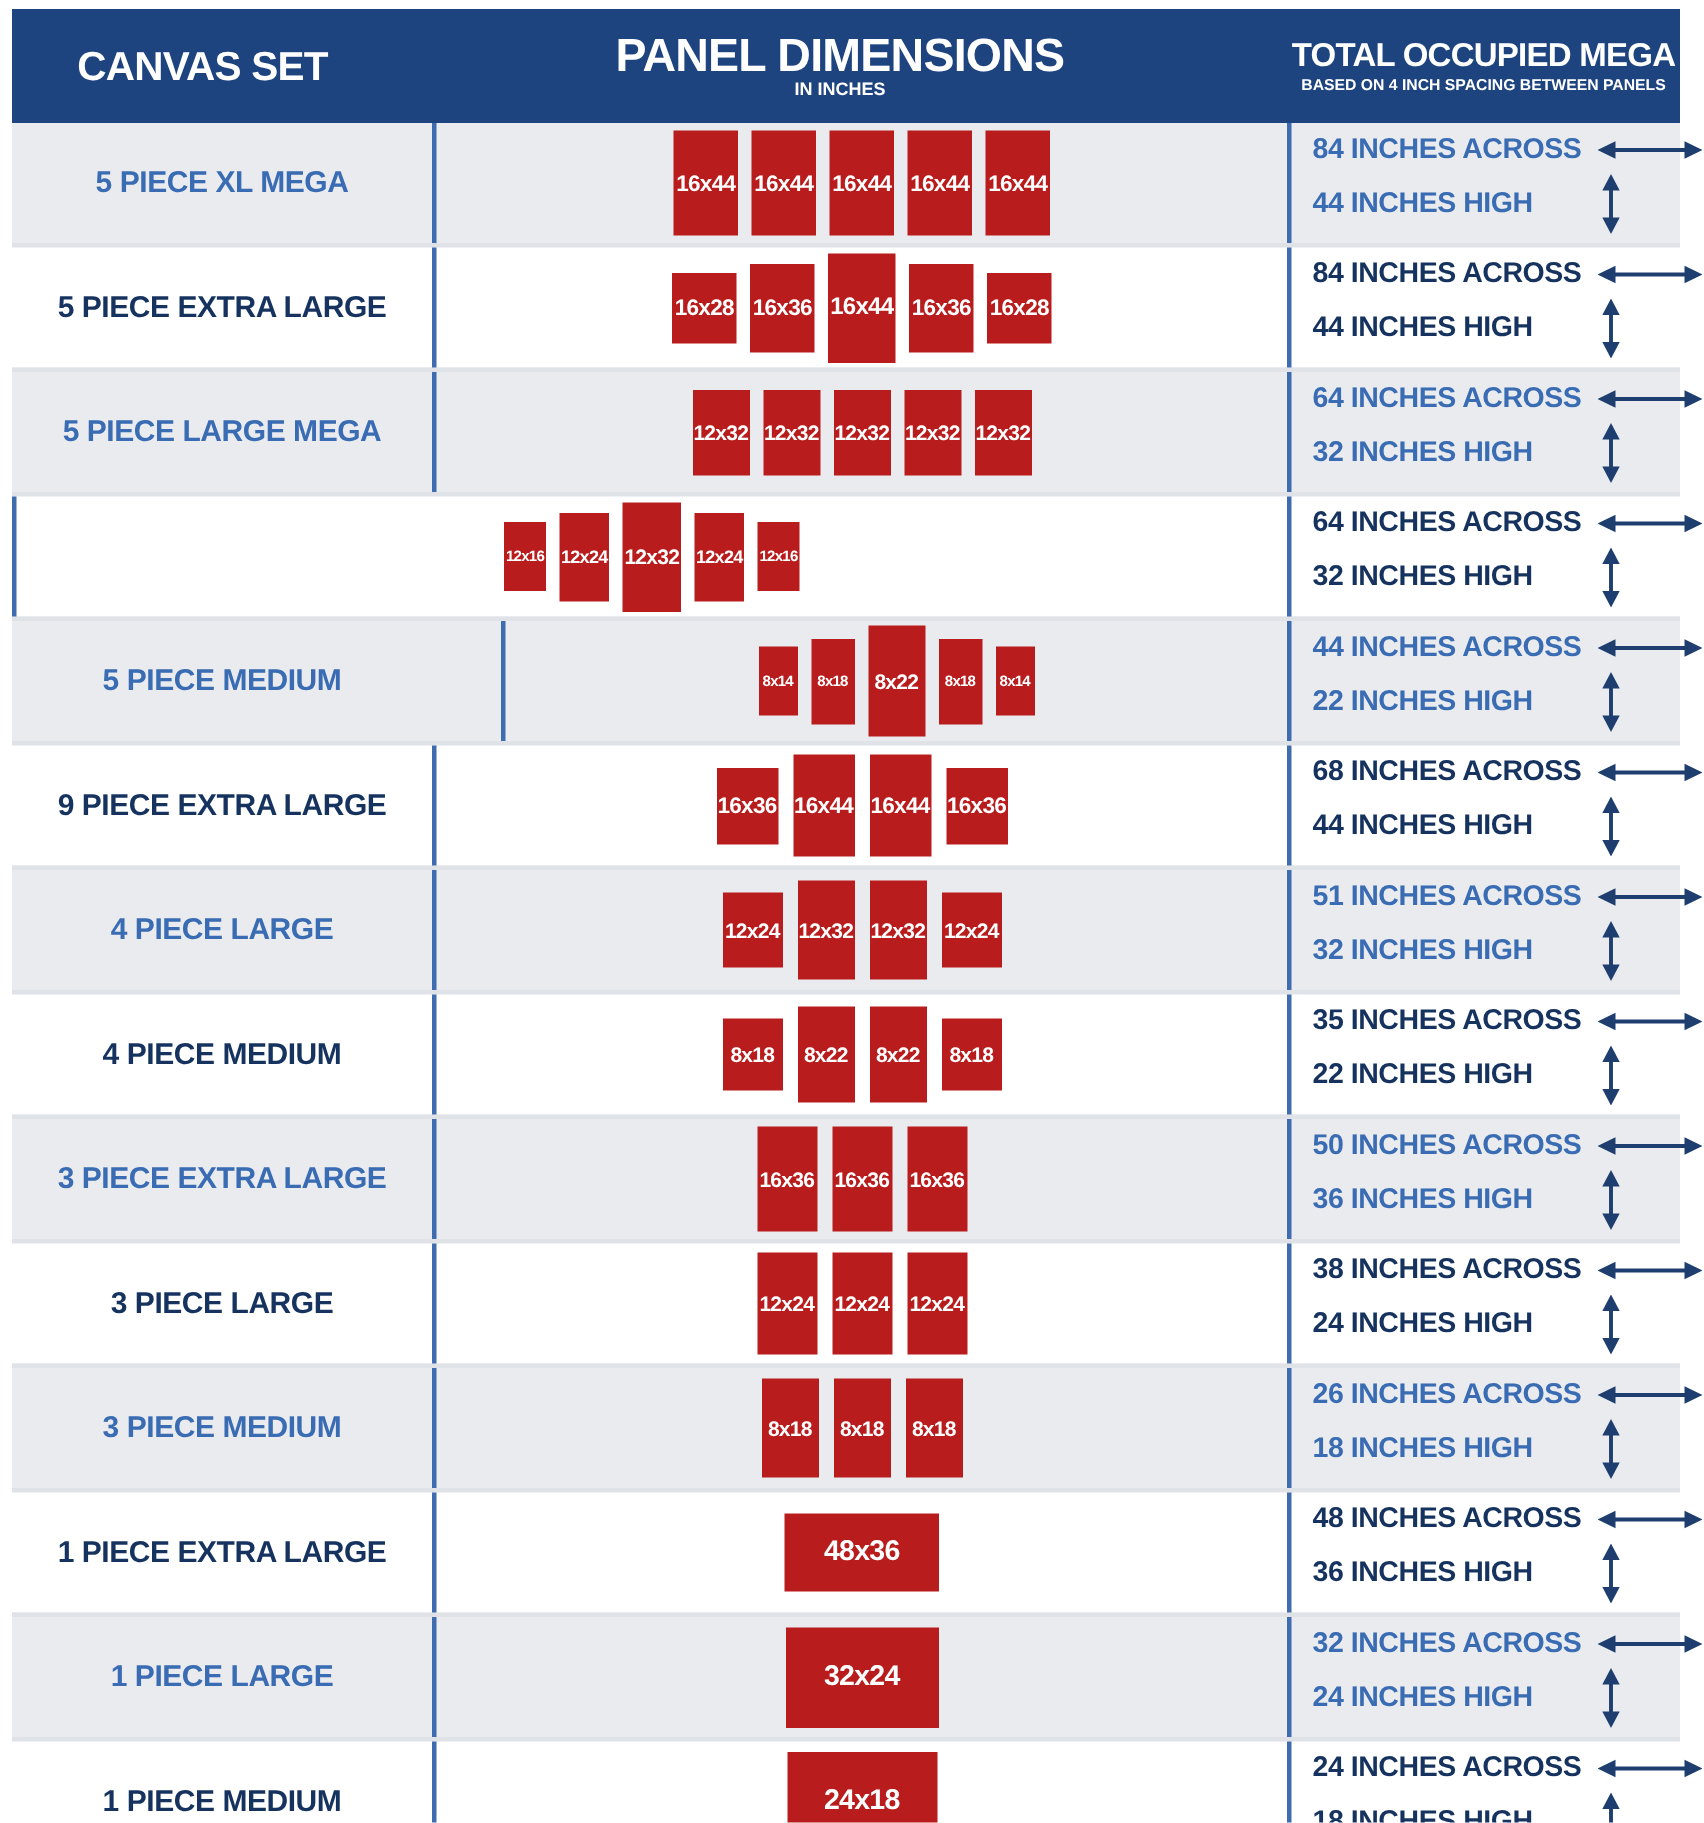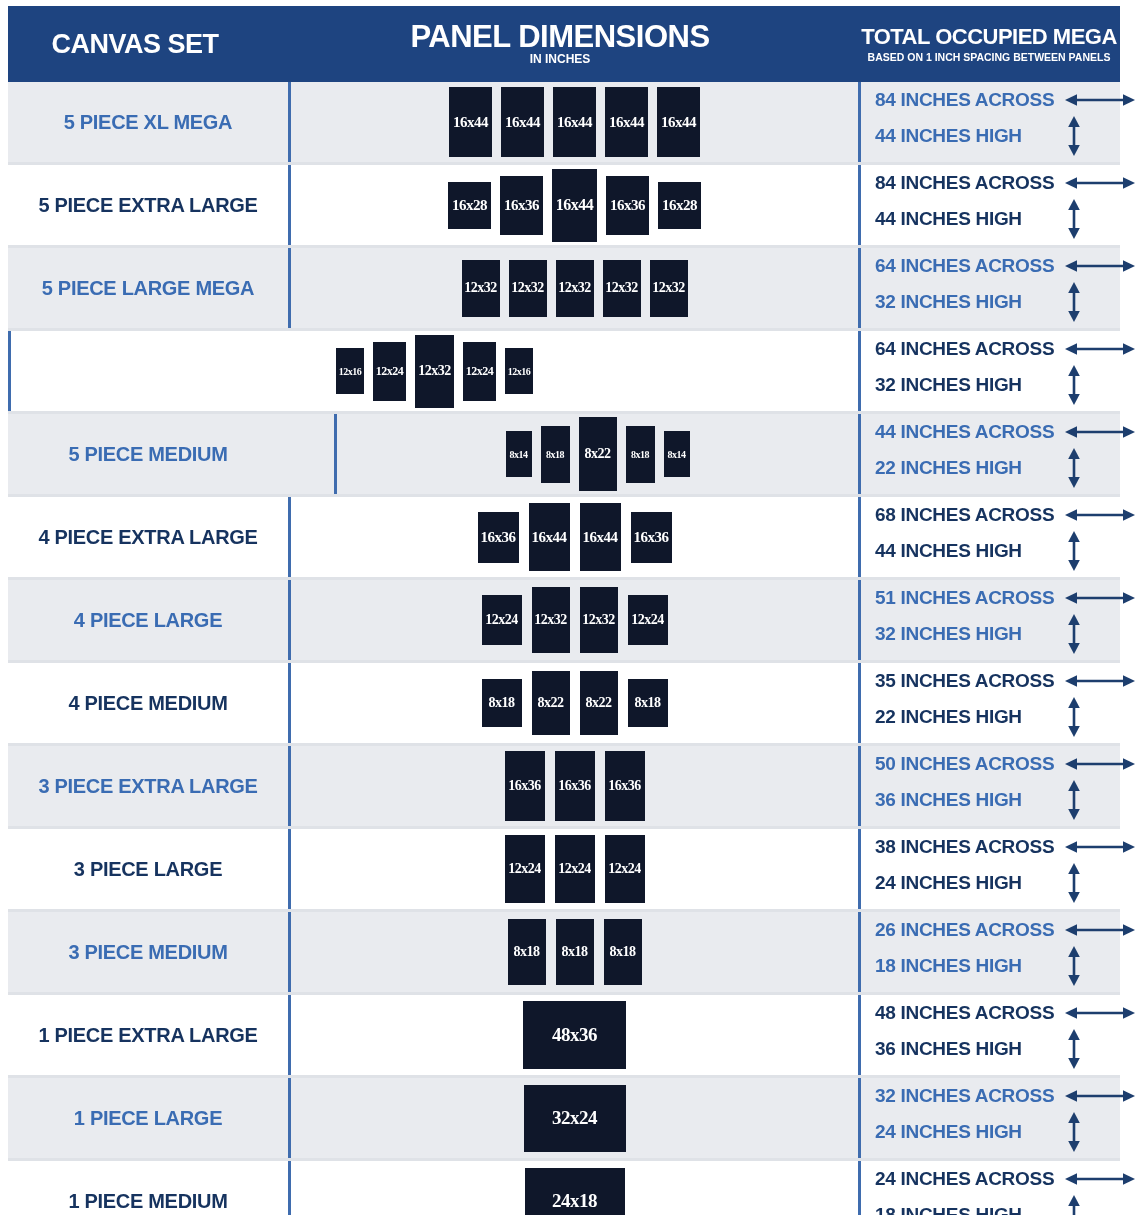--- a/index.html
+++ b/index.html
@@ -29,39 +29,39 @@
   .row .c3{width:259px;display:flex;flex-direction:column;justify-content:center;
            padding-left:14px;box-sizing:border-box;gap:5px;}
   .set-name{font-size:20px;letter-spacing:-0.3px;white-space:nowrap;}
   .gray .set-name, .gray .sp-txt{color:#3a6cb3;}
   .white .set-name, .white .sp-txt{color:#16335f;}
 
   .sp-line{display:flex;align-items:center;}
   .sp-txt{font-size:19px;letter-spacing:-0.3px;line-height:22px;white-space:nowrap;flex:1;}
   .arr-box{width:92px;display:flex;align-items:center;justify-content:center;flex:none;}
 
-  .panel{background:#0f172a;display:flex;align-items:center;justify-content:center;flex:none;font-family:Liberation Serif, serif;}
+  .panel{background:#b91c1c;display:flex;align-items:center;justify-content:center;flex:none;}
   .panel span{color:#ffffff;letter-spacing:-0.5px;white-space:nowrap;}
   svg{display:block;}
 </style>
 </head>
 <body>
 
 <div class="table">
   <div class="hdr">
     <div class="c1">
       <div class="h-main">CANVAS SET</div>
     </div>
     <div class="c2">
       <div class="h-big">PANEL DIMENSIONS</div>
       <div class="h-sub">IN INCHES</div>
     </div>
     <div class="c3">
       <div class="h-right">TOTAL OCCUPIED MEGA</div>
-      <div class="h-rsub">BASED ON 1 INCH SPACING BETWEEN PANELS</div>
+      <div class="h-rsub">BASED ON 4 INCH SPACING BETWEEN PANELS</div>
     </div>
   </div>
   <div id="rows">
   <div class="row gray">
     <div class="c1">
       <div class="set-name">5 PIECE XL MEGA</div>
     </div>
     <div class="c2" style="gap: 9px;">
           <div class="panel" style="width: 43px; height: 70px;">
             <span style="font-size: 15px;">16x44</span>
@@ -275,21 +275,21 @@
             <polygon points="8,0 2.2,11 13.8,11" fill="#1d3e6e"></polygon>
             <polygon points="8,40 2.2,29 13.8,29" fill="#1d3e6e"></polygon>
           </svg>
         </span>
       </div>
     </div>
   </div>
 
   <div class="row white">
     <div class="c1">
-      <div class="set-name">4 PIECE EXTRA LARGE</div>
+      <div class="set-name">9 PIECE EXTRA LARGE</div>
     </div>
     <div class="c2" style="gap: 10px;">
           <div class="panel" style="width: 41px; height: 51px;">
             <span style="font-size: 15px;">16x36</span>
           </div>
           <div class="panel" style="width: 41px; height: 68px;">
             <span style="font-size: 15px;">16x44</span>
           </div>
           <div class="panel" style="width: 41px; height: 68px;">
             <span style="font-size: 15px;">16x44</span>
@@ -521,21 +521,21 @@
         </span>
       </div>
     </div>
   </div>
 
   <div class="row white">
     <div class="c1">
       <div class="set-name">1 PIECE EXTRA LARGE</div>
     </div>
     <div class="c2" style="gap: 10px;">
-          <div class="panel" style="width: 103px; height: 68px;">
+          <div class="panel" style="width: 103px; height: 52px;">
             <span style="font-size: 19px;">48x36</span>
           </div>
         </div>
     <div class="c3">
       <div class="sp-line">
         <span class="sp-txt">48 INCHES ACROSS</span>
         <span class="arr-box">
           <svg width="70" height="16" viewBox="0 0 70 16">
             <line x1="9" y1="8" x2="61" y2="8" stroke="#1d3e6e" stroke-width="2.6"></line>
             <polygon points="0,8 12,2.2 12,13.8" fill="#1d3e6e"></polygon>

